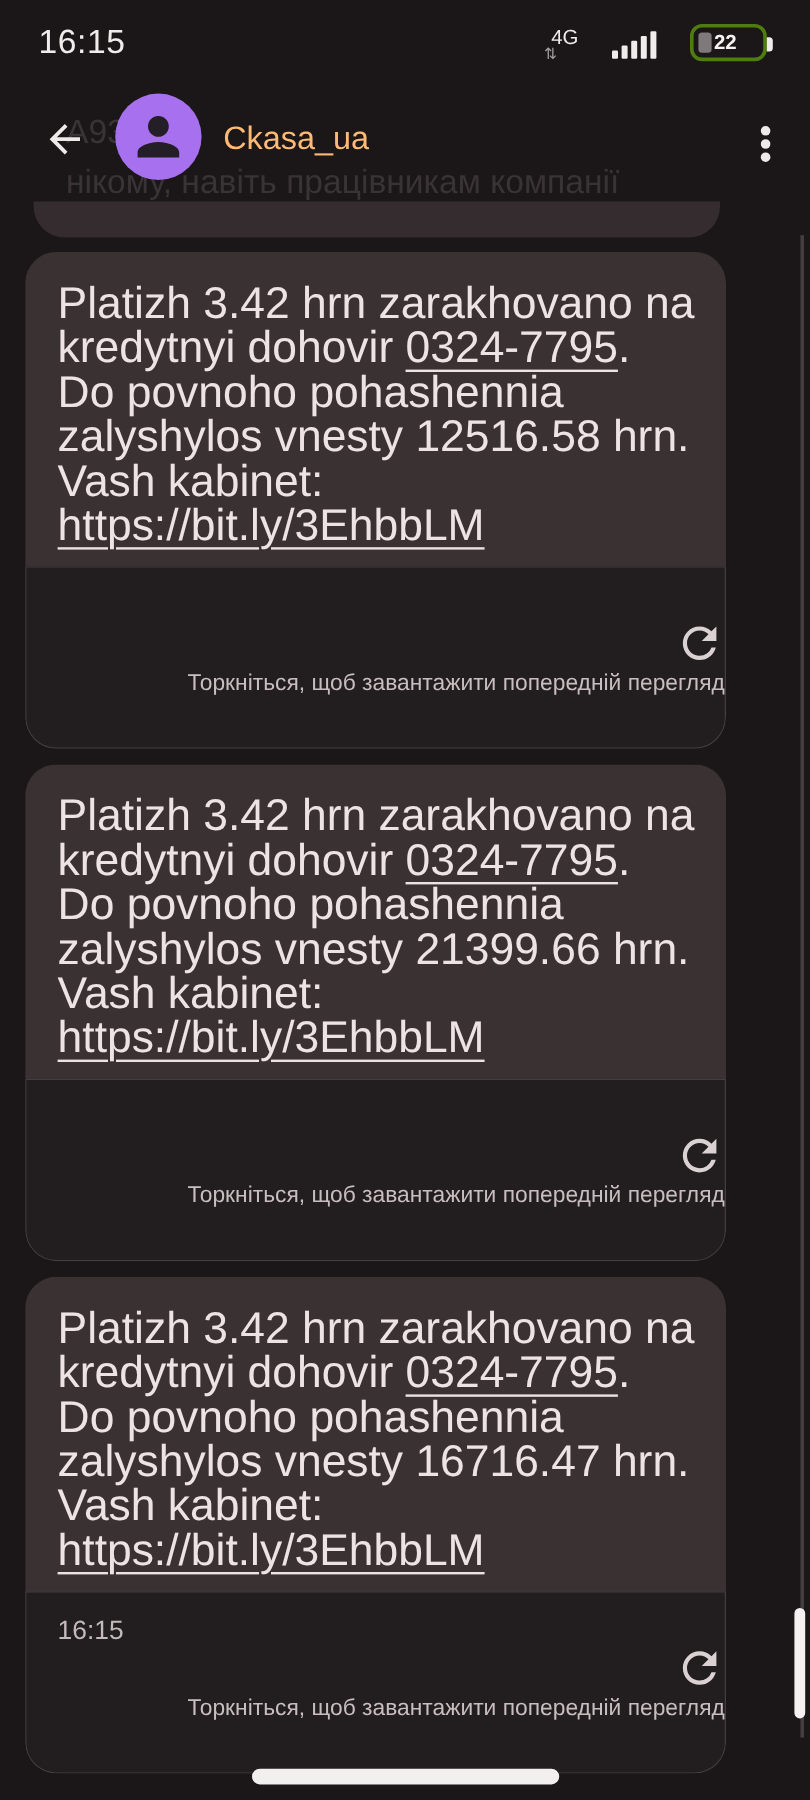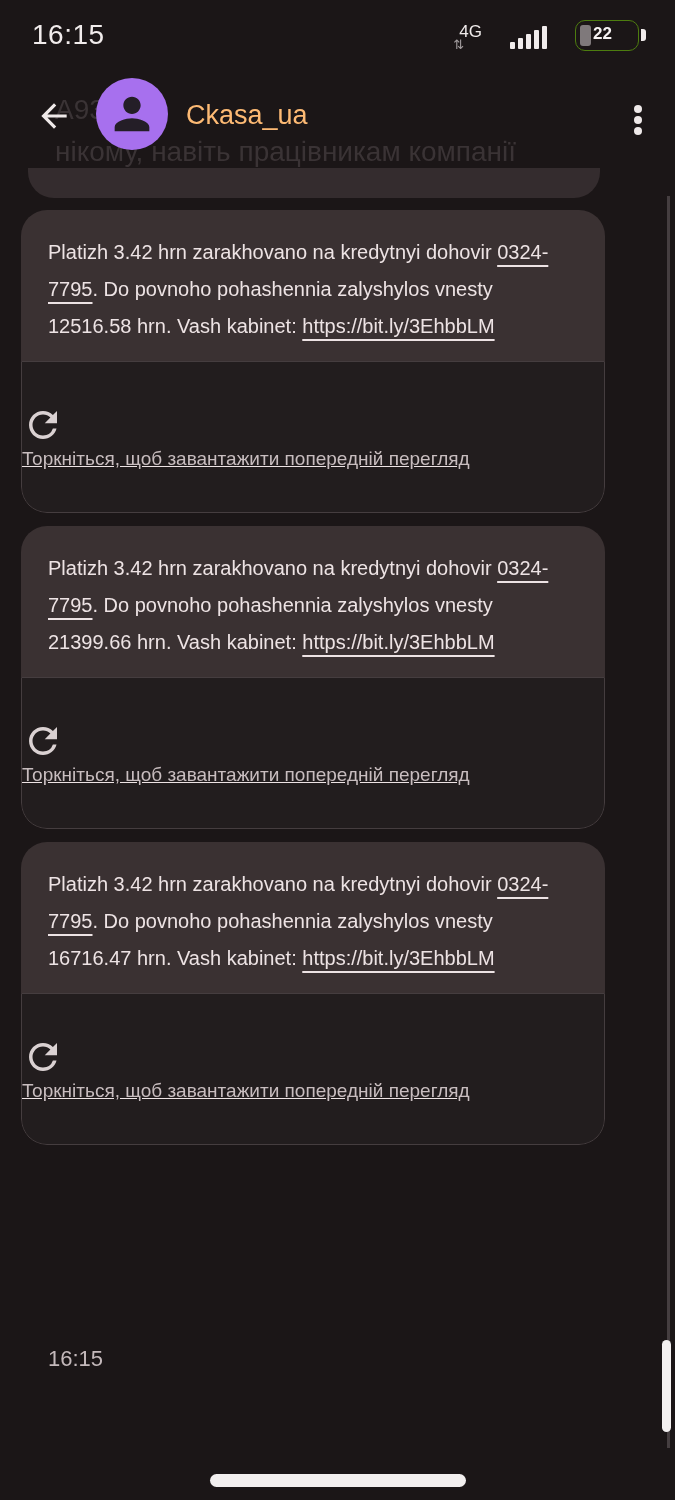--- a/index.html
+++ b/index.html
@@ -21,21 +21,21 @@
   .status-time { font-size: 28px; color: #f1ecec; letter-spacing: .5px; }
   .status-right { display: flex; align-items: flex-end; gap: 28px; }
   .net-block { display: flex; flex-direction: column; align-items: flex-start; line-height: 1; }
   .net-type { font-size: 17px; color: #f1ecec; margin-left: 6px; }
   .net-arrows { font-size: 13px; color: #a29c9e; margin-top: -2px; }
   .sig-bars { display: flex; align-items: flex-end; gap: 3px; padding-bottom: 2px; }
   .sig-bars i { display: block; width: 5px; background: #f1ecec; border-radius: 1px; }
   .b1{height:7px;} .b2{height:11px;} .b3{height:15px;} .b4{height:19px;} .b5{height:23px;}
   .battery {
     position: relative; width: 64px; height: 31px;
-    border: 1px solid #4d7c0f; border-radius: 10px; margin-right: 6px;
+    border: 3px solid #4d7c0f; border-radius: 10px; margin-right: 6px;
   }
   .battery-fill { position: absolute; left: 4px; top: 4px; bottom: 4px; width: 11px; background: #7f797b; border-radius: 3px; }
   .battery-num { position: absolute; left: 17px; top: 3px; font-size: 17px; font-weight: bold; color: #f7f3f3; }
   .battery-cap { position: absolute; right: -8px; top: 8px; width: 5px; height: 12px; background: #f1ecec; border-radius: 0 3px 3px 0; }
 
   
   .app-bar { position: absolute; top: 62px; left: 0; right: 0; height: 148px; }
   .ghost-text { position: absolute; font-size: 28px; color: #3a3335; z-index: 0; white-space: nowrap; }
   .ghost-1a { left: 55px;  top: 32px; }
   .ghost-1b { left: 392px; top: 32px; }
@@ -52,27 +52,27 @@
   .app-title { position: absolute; z-index: 2; left: 186px; top: 38px; font-size: 27px; color: #fdba74; }
   .menu-btn { position: absolute; z-index: 2; left: 620px; top: 30px; width: 36px; height: 56px;
     display: flex; flex-direction: column; align-items: center; justify-content: center; gap: 3px; }
   .menu-btn i { display: block; width: 8px; height: 8px; border-radius: 50%; background: #efe9e9; }
 
   
   .msg-list { position: absolute; top: 210px; left: 21px; width: 584px; }
   .card { border-radius: 26px; overflow: hidden; margin-bottom: 13px; }
   .msg-text {
     background: #3a3132; padding: 24px 26px 16px 27px;
-    font-size: 20px; line-height: 37px; color: #ede3e4;
+    font-size: 37px; line-height: 37px; color: #ede3e4;
   }
   .msg-link { text-decoration: underline; text-underline-offset: 6px; text-decoration-thickness: 2px; color: #ede3e4; }
   .preview {
     background: #221d1e; height: 152px;
     border: 1px solid #453d3f; border-radius: 0 0 26px 26px;
-    display: flex; flex-direction: column; align-items: flex-start; justify-content: center; gap: 2px; text-decoration: underline;
+    display: flex; flex-direction: column; align-items: flex-end; justify-content: center; gap: 2px;
   }
   .preview-caption { font-size: 19px; color: #c8bdbf; }
 
   .timestamp { position: absolute; top: 1346px; left: 48px; font-size: 22px; color: #c4b9bb; }
 
   
   .scroll-track { position: absolute; top: 196px; left: 667px; width: 3px; height: 1252px; background: #453e40; }
   .scroll-thumb { position: absolute; top: 1340px; left: 662px; width: 9px; height: 92px; border-radius: 5px; background: #f4f1f1; }
   .home-indicator { position: absolute; left: 210px; top: 1474px; width: 256px; height: 13px; border-radius: 7px; background: #f2efef; }
 </style>

